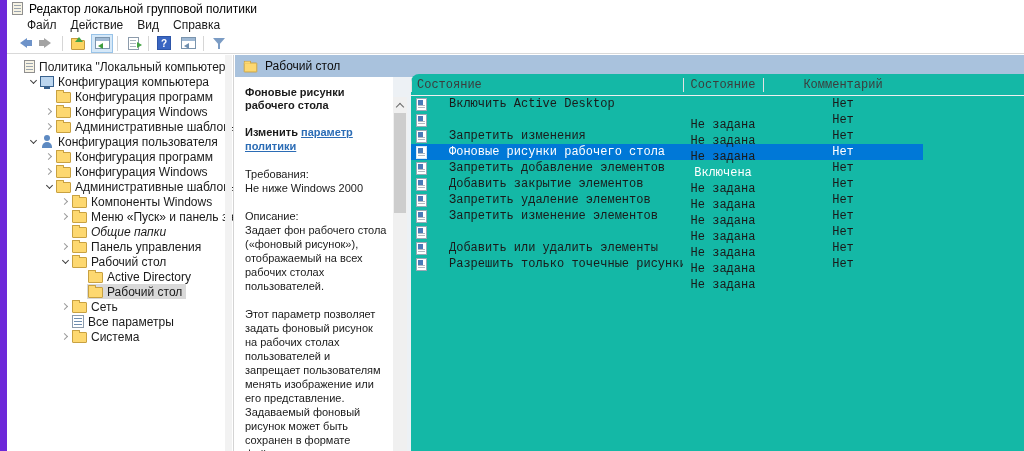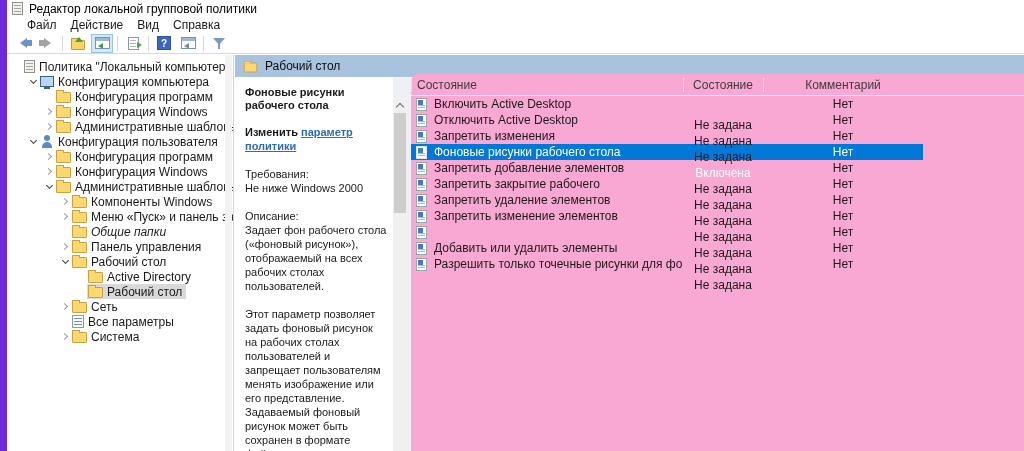--- a/index.html
+++ b/index.html
@@ -87,32 +87,32 @@
   .desc-para { margin-top:14px; }
   .desc-para.first { margin-top:0; }
 
   
   .mid-scroll { position:absolute; left:158px; top:42px; width:14px; bottom:0; background:#f0f0f0; }
   .mid-scroll .up-btn { height:15px; display:flex; align-items:center; justify-content:center; }
   .mid-scroll .chev-up { width:6px; height:6px; border-right:1px solid #6b6b6b; border-bottom:1px solid #6b6b6b; transform:rotate(-135deg); margin-top:4px; }
   .mid-scroll .thumb { position:absolute; left:1px; right:1px; top:16px; height:100px; background:#cdcdcd; }
 
   
-  .list-panel { position:absolute; left:176px; top:19px; right:0; bottom:0; background:#f9a8d4; border-top-left-radius:8px; overflow:hidden; }
+  .list-panel { position:absolute; left:176px; top:19px; right:0; bottom:0; background:#14b8a6; border-top-left-radius:8px; overflow:hidden;font-family:Liberation Mono, monospace; }
   .list-header { display:flex; height:22px; align-items:center; border-bottom:1px solid #efefef; }
   .hcell { height:22px; display:flex; align-items:center; font-size:12px; color:#3c3c3c; }
   .hcell-name { width:272px; padding-left:6px; }
   .hcell-state { width:80px; justify-content:center; position:relative; }
   .hcell-comment { width:160px; justify-content:center; position:relative; }
   .hcell-empty { flex:1; }
   .hsep-abs { position:absolute; left:0; top:4px; width:1px; height:14px; background:#e2e2e2; }
 
   .list-row { display:flex; height:16px; align-items:center; width:512px; }
   .list-row.selected { background:#0078d7; color:#fff; }
-  .lcell-name { width:272px; display:flex; align-items:center; gap:7px; padding-left:5px; overflow:hidden; white-space:nowrap; }
+  .lcell-name { width:272px; display:flex; align-items:center; gap:22px; padding-left:5px; overflow:hidden; white-space:nowrap; }
   .lcell-state { width:80px; text-align:center;margin-top:42px; }
   .lcell-comment { width:160px; text-align:center; }
 
   .gp-icon { width:11px; height:13px; background:#fff; border:1px solid #9aa7b5; position:relative; flex:0 0 11px; }
   .gp-icon::before { content:''; position:absolute; left:1px; top:1px; width:5px; height:5px; background:#4a7ab8; }
   .gp-icon::after { content:''; position:absolute; left:1px; bottom:2px; width:7px; height:1px; background:#b0b8c0; box-shadow:0 -2px 0 #b0b8c0; }
   .list-row.selected .gp-icon { border-color:#d7e6f5; }
 </style>
 </head>
 <body>
@@ -380,21 +380,20 @@
               <div class="lcell-name">
                 <span class="gp-icon"></span>
                 <span>Включить Active Desktop</span>
               </div>
               <div class="lcell-state">Не задана</div>
               <div class="lcell-comment">Нет</div>
             </div>
             <div class="list-row">
               <div class="lcell-name">
                 <span class="gp-icon"></span>
-                <span>Отключить Active Desktop</span>
               </div>
               <div class="lcell-state">Не задана</div>
               <div class="lcell-comment">Нет</div>
             </div>
             <div class="list-row">
               <div class="lcell-name">
                 <span class="gp-icon"></span>
                 <span>Запретить изменения</span>
               </div>
               <div class="lcell-state">Не задана</div>
@@ -412,21 +411,21 @@
               <div class="lcell-name">
                 <span class="gp-icon"></span>
                 <span>Запретить добавление элементов</span>
               </div>
               <div class="lcell-state">Не задана</div>
               <div class="lcell-comment">Нет</div>
             </div>
             <div class="list-row">
               <div class="lcell-name">
                 <span class="gp-icon"></span>
-                <span>Запретить закрытие рабочего</span>
+                <span>Добавить закрытие элементов</span>
               </div>
               <div class="lcell-state">Не задана</div>
               <div class="lcell-comment">Нет</div>
             </div>
             <div class="list-row">
               <div class="lcell-name">
                 <span class="gp-icon"></span>
                 <span>Запретить удаление элементов</span>
               </div>
               <div class="lcell-state">Не задана</div>

